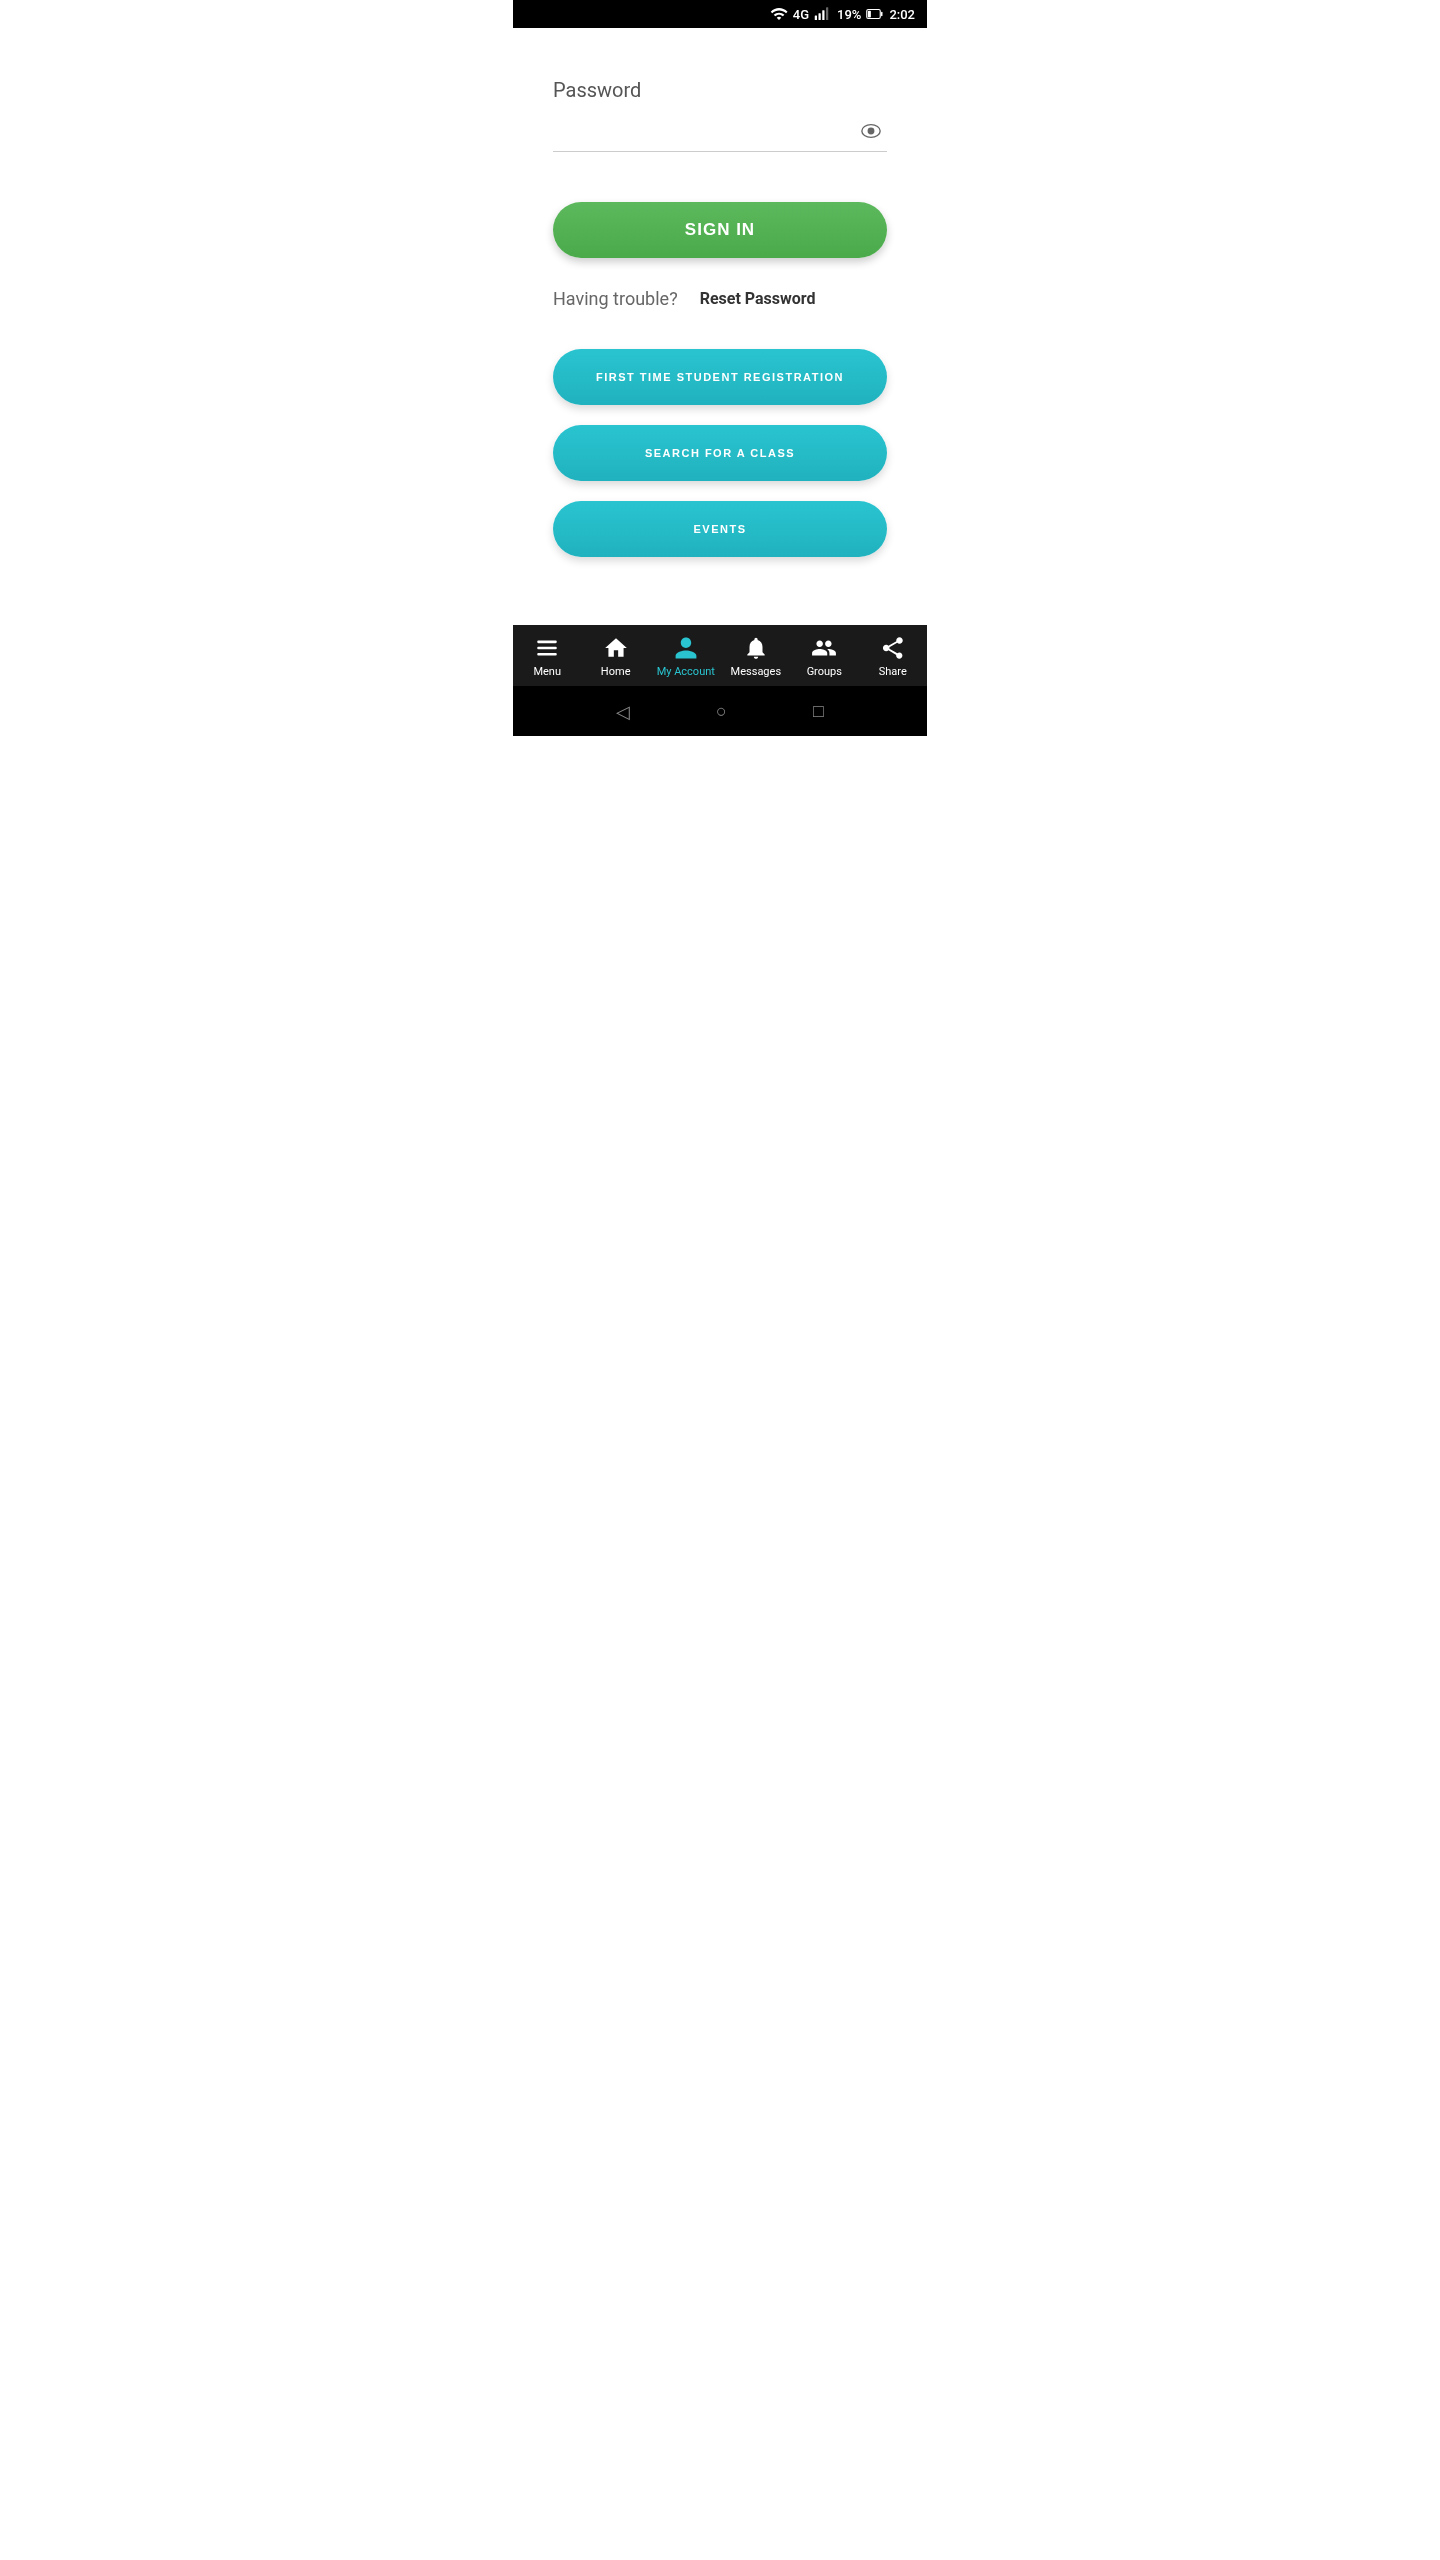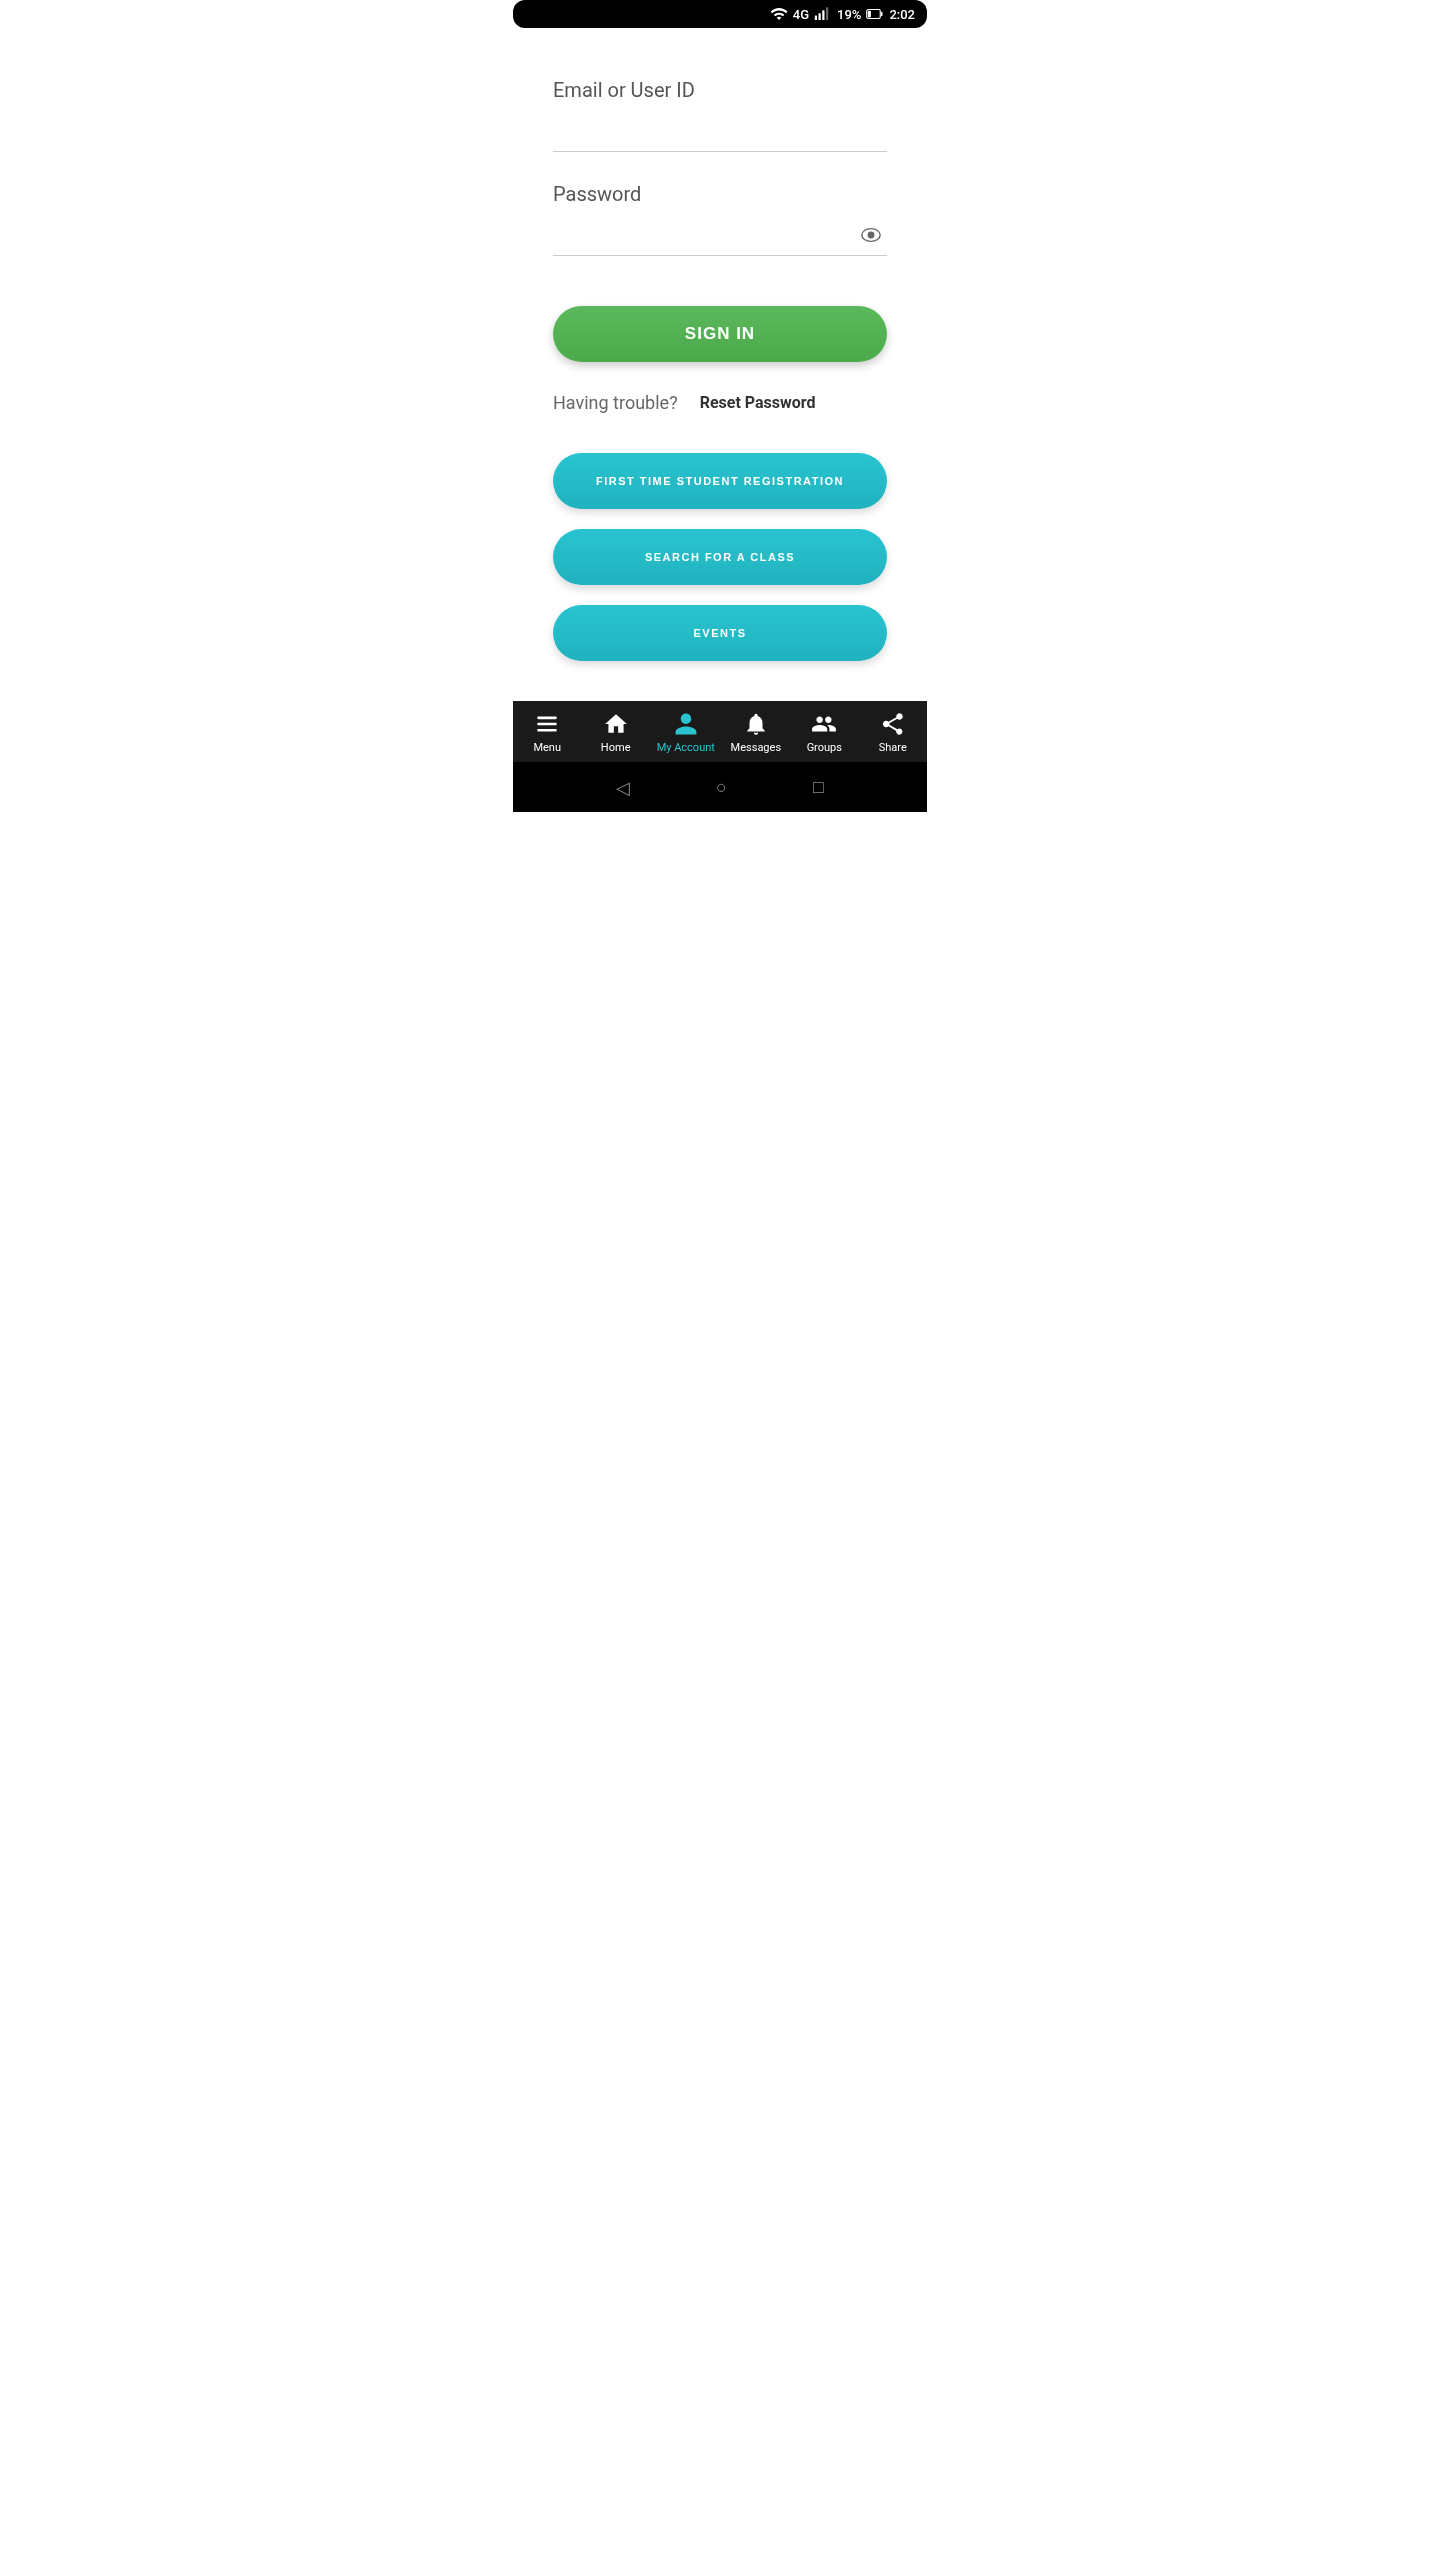--- a/index.html
+++ b/index.html
@@ -23,21 +23,20 @@
     
     .status-bar {
       background: #000000;
       height: 28px;
       display: flex;
       align-items: center;
       justify-content: flex-end;
       padding: 0 12px;
       gap: 6px;
       flex-shrink: 0;
-      border-radius: 12px;
     }
 
     .status-bar-icons {
       display: flex;
       align-items: center;
       gap: 5px;
     }
 
     .status-text {
       color: #ffffff;
@@ -230,26 +229,20 @@
       <rect x="2.5" y="7.5" width="4" height="9" rx="1" fill="white"></rect>
     </svg>
 
     <span class="status-text">2:02</span>
   </div>
 </div>
 
 <div class="main-content">
 
   
-  <div class="field-group">
-    <label class="field-label">Email or User ID</label>
-    <div class="field-input-wrapper">
-      <input type="text" class="field-input" placeholder="" style="">
-    </div>
-  </div>
 
   
   <div class="field-group">
     <label class="field-label">Password</label>
     <div class="field-input-wrapper">
       <input type="password" class="field-input" placeholder="" style="">
       <span class="eye-icon">
         <svg width="22" height="22" viewBox="0 0 24 24" fill="none" stroke="#666" stroke-width="1.5">
           <ellipse cx="12" cy="12" rx="10" ry="7" stroke="#666"></ellipse>
           <circle cx="12" cy="12" r="3" fill="#666"></circle>

